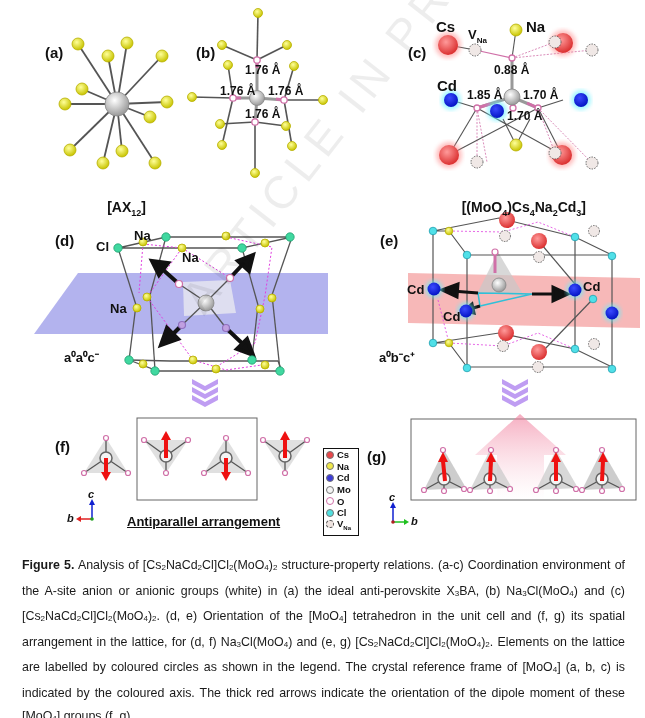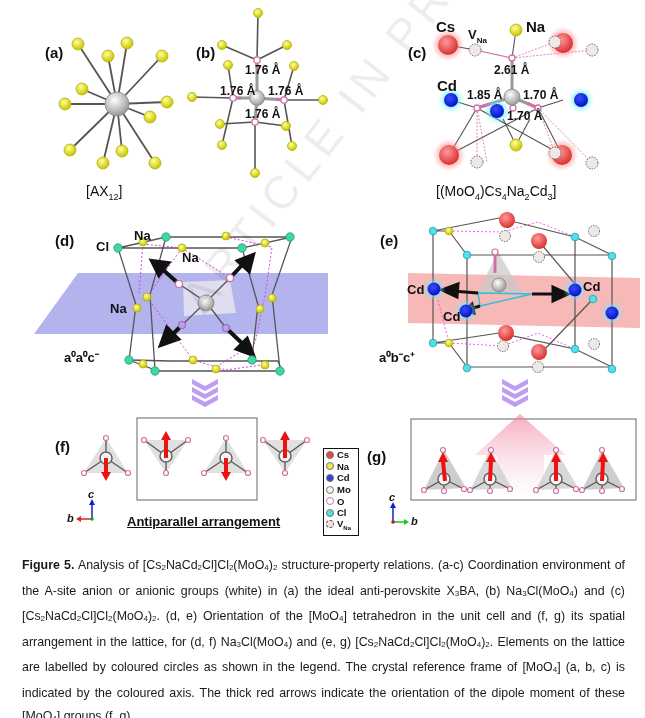--- a/index.html
+++ b/index.html
@@ -1,19 +1,19 @@
 <!DOCTYPE html>
 <html><head>
 <meta charset="utf-8">
 <style>
   html, body { margin: 0; padding: 0; background: #ffffff; }
   body { width: 645px; height: 718px; position: relative; overflow: hidden; font-family: "Liberation Sans", sans-serif; color: #111; }
   .fig { position: absolute; left: 0; top: 0; width: 645px; height: 540px; }
   .plabel { position: absolute; font-weight: bold; font-size: 15px; font-family: "Liberation Sans", sans-serif; }
-  .formula { position: absolute; font-weight: normal; font-size: 14px; text-align: left; }
+  .formula { position: absolute; font-weight: bold; font-size: 14px; text-align: right; margin-top: 16px; }
   .formula sub { font-size: 9px; }
   .caption { position: absolute; left: 22px; top: 554px; width: 603px; font-size: 12.4px; line-height: 23.5px; text-align: justify; font-family: "Liberation Sans", sans-serif; color: #1a1a1a; }
   .caption b { font-weight: bold; }
   .caption sub { font-size: 8px; vertical-align: -1px; }
   .legend { position: absolute; left: 323px; top: 448px; width: 34px; height: 86px; border: 1.5px solid #111; background: #fff; font-size: 9.5px; font-weight: bold; }
   .legend .row { display: flex; align-items: center; height: 11.6px; padding-left: 2px; }
   .legend .dot { width: 8px; height: 8px; border-radius: 50%; margin-right: 3px; box-sizing: border-box; }
   .legend sub { font-size: 6px; }
   .arrtitle { position: absolute; font-weight: bold; font-size: 13px; text-decoration: underline; }
   .watermark { position: absolute; left: 170px; top: 290px; font-size: 46px; color: rgba(0,0,0,0.07); transform: rotate(-52deg); transform-origin: left top; letter-spacing: 6px; white-space: nowrap; font-family: "Liberation Sans", sans-serif; pointer-events: none; }
@@ -527,21 +527,21 @@
 <div class="plabel" style="left:367px;top:448px">(g)</div>
 
 <div class="formula" style="left:86px;top:183px;width:60px">[AX<sub>12</sub>]</div>
 <div class="formula" style="left:436px;top:183px;width:150px">[(MoO<sub>4</sub>)Cs<sub>4</sub>Na<sub>2</sub>Cd<sub>3</sub>]</div>
 
 <div class="dist" style="left:245px;top:63px">1.76 Å</div>
 <div class="dist" style="left:220px;top:84px">1.76 Å</div>
 <div class="dist" style="left:268px;top:84px">1.76 Å</div>
 <div class="dist" style="left:245px;top:107px">1.76 Å</div>
 
-<div class="dist" style="left:494px;top:63px">2.61 Å</div>
+<div class="dist" style="left:494px;top:63px">0.88 Å</div>
 <div class="dist" style="left:467px;top:88px">1.85 Å</div>
 <div class="dist" style="left:523px;top:88px">1.70 Å</div>
 <div class="dist" style="left:507px;top:109px">1.70 Å</div>
 
 <div class="elabel" style="left:436px;top:18px;font-size:15px">Cs</div>
 <div class="elabel" style="left:468px;top:27px"><span>V</span><sub style="font-size:8px">Na</sub></div>
 <div class="elabel" style="left:526px;top:18px;font-size:15px">Na</div>
 <div class="elabel" style="left:437px;top:77px;font-size:15px">Cd</div>
 
 <div class="elabel" style="left:96px;top:239px">Cl</div>

